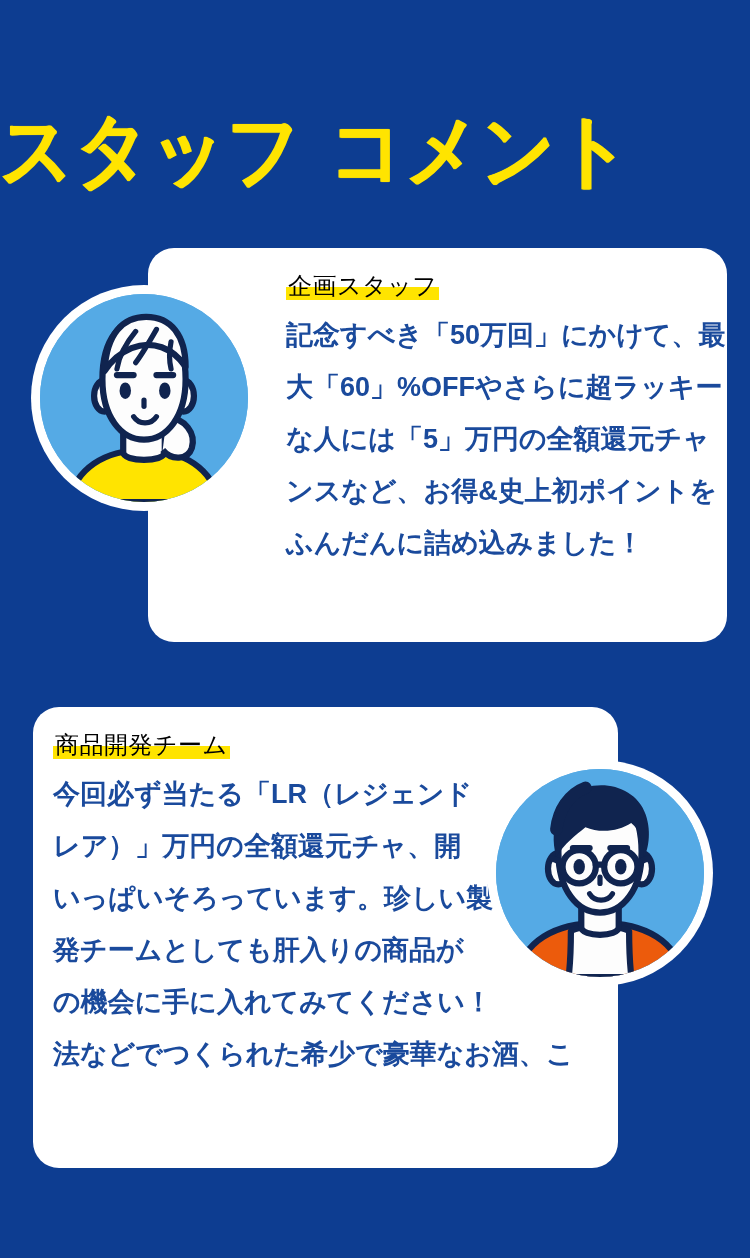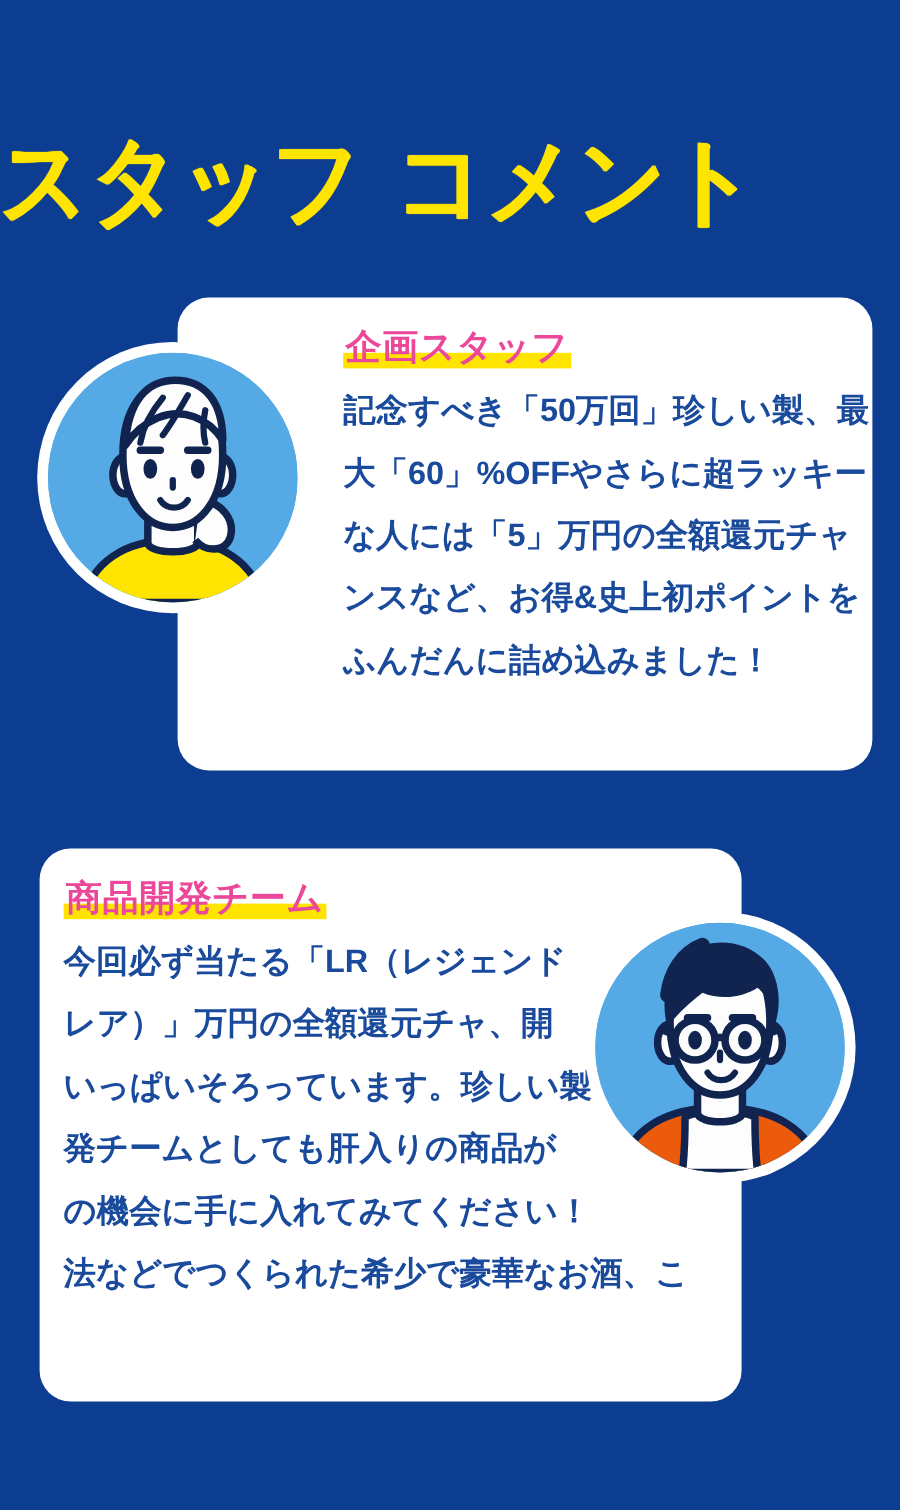--- a/index.html
+++ b/index.html
@@ -74,23 +74,23 @@
   }
   .card-2 .card-body {
     left: 20px;    
     top: 24px;
     width: 430px;
   }
 
   .heading {
     display: inline-block;
     position: relative;
-    color: #ec4899;
-    font-size: 30px;
-    font-weight: 700;
+    color: #000000;
+    font-size: 24px;
+    font-weight: 400;
     line-height: 1.2;
     letter-spacing: 0.5px;
     margin: 0 0 8px 0;
     padding: 0 2px;
     white-space: nowrap;
   }
   .heading .marker {
     position: absolute;
     left: 0;
     right: 0;
@@ -160,21 +160,21 @@
     <h1 class="title">スタッフ コメント</h1>
   </div>
 
   <div class="card card-1">
     <div class="card-body">
       <div class="heading">
         <span class="marker"></span>
         <span class="htext">企画スタッフ</span>
       </div>
       <p class="body-text">
-        <span class="line">記念すべき「50万回」珍しい製、最</span>
+        <span class="line">記念すべき「50万回」にかけて、最</span>
         <span class="line">大「60」%OFFやさらに超ラッキー</span>
         <span class="line">な人には「5」万円の全額還元チャ</span>
         <span class="line">ンスなど、お得&amp;史上初ポイントを</span>
         <span class="line">ふんだんに詰め込みました！</span>
       </p>
     </div>
   </div>
 
   <div class="avatar avatar-1">
     <div class="avatar-inner">

